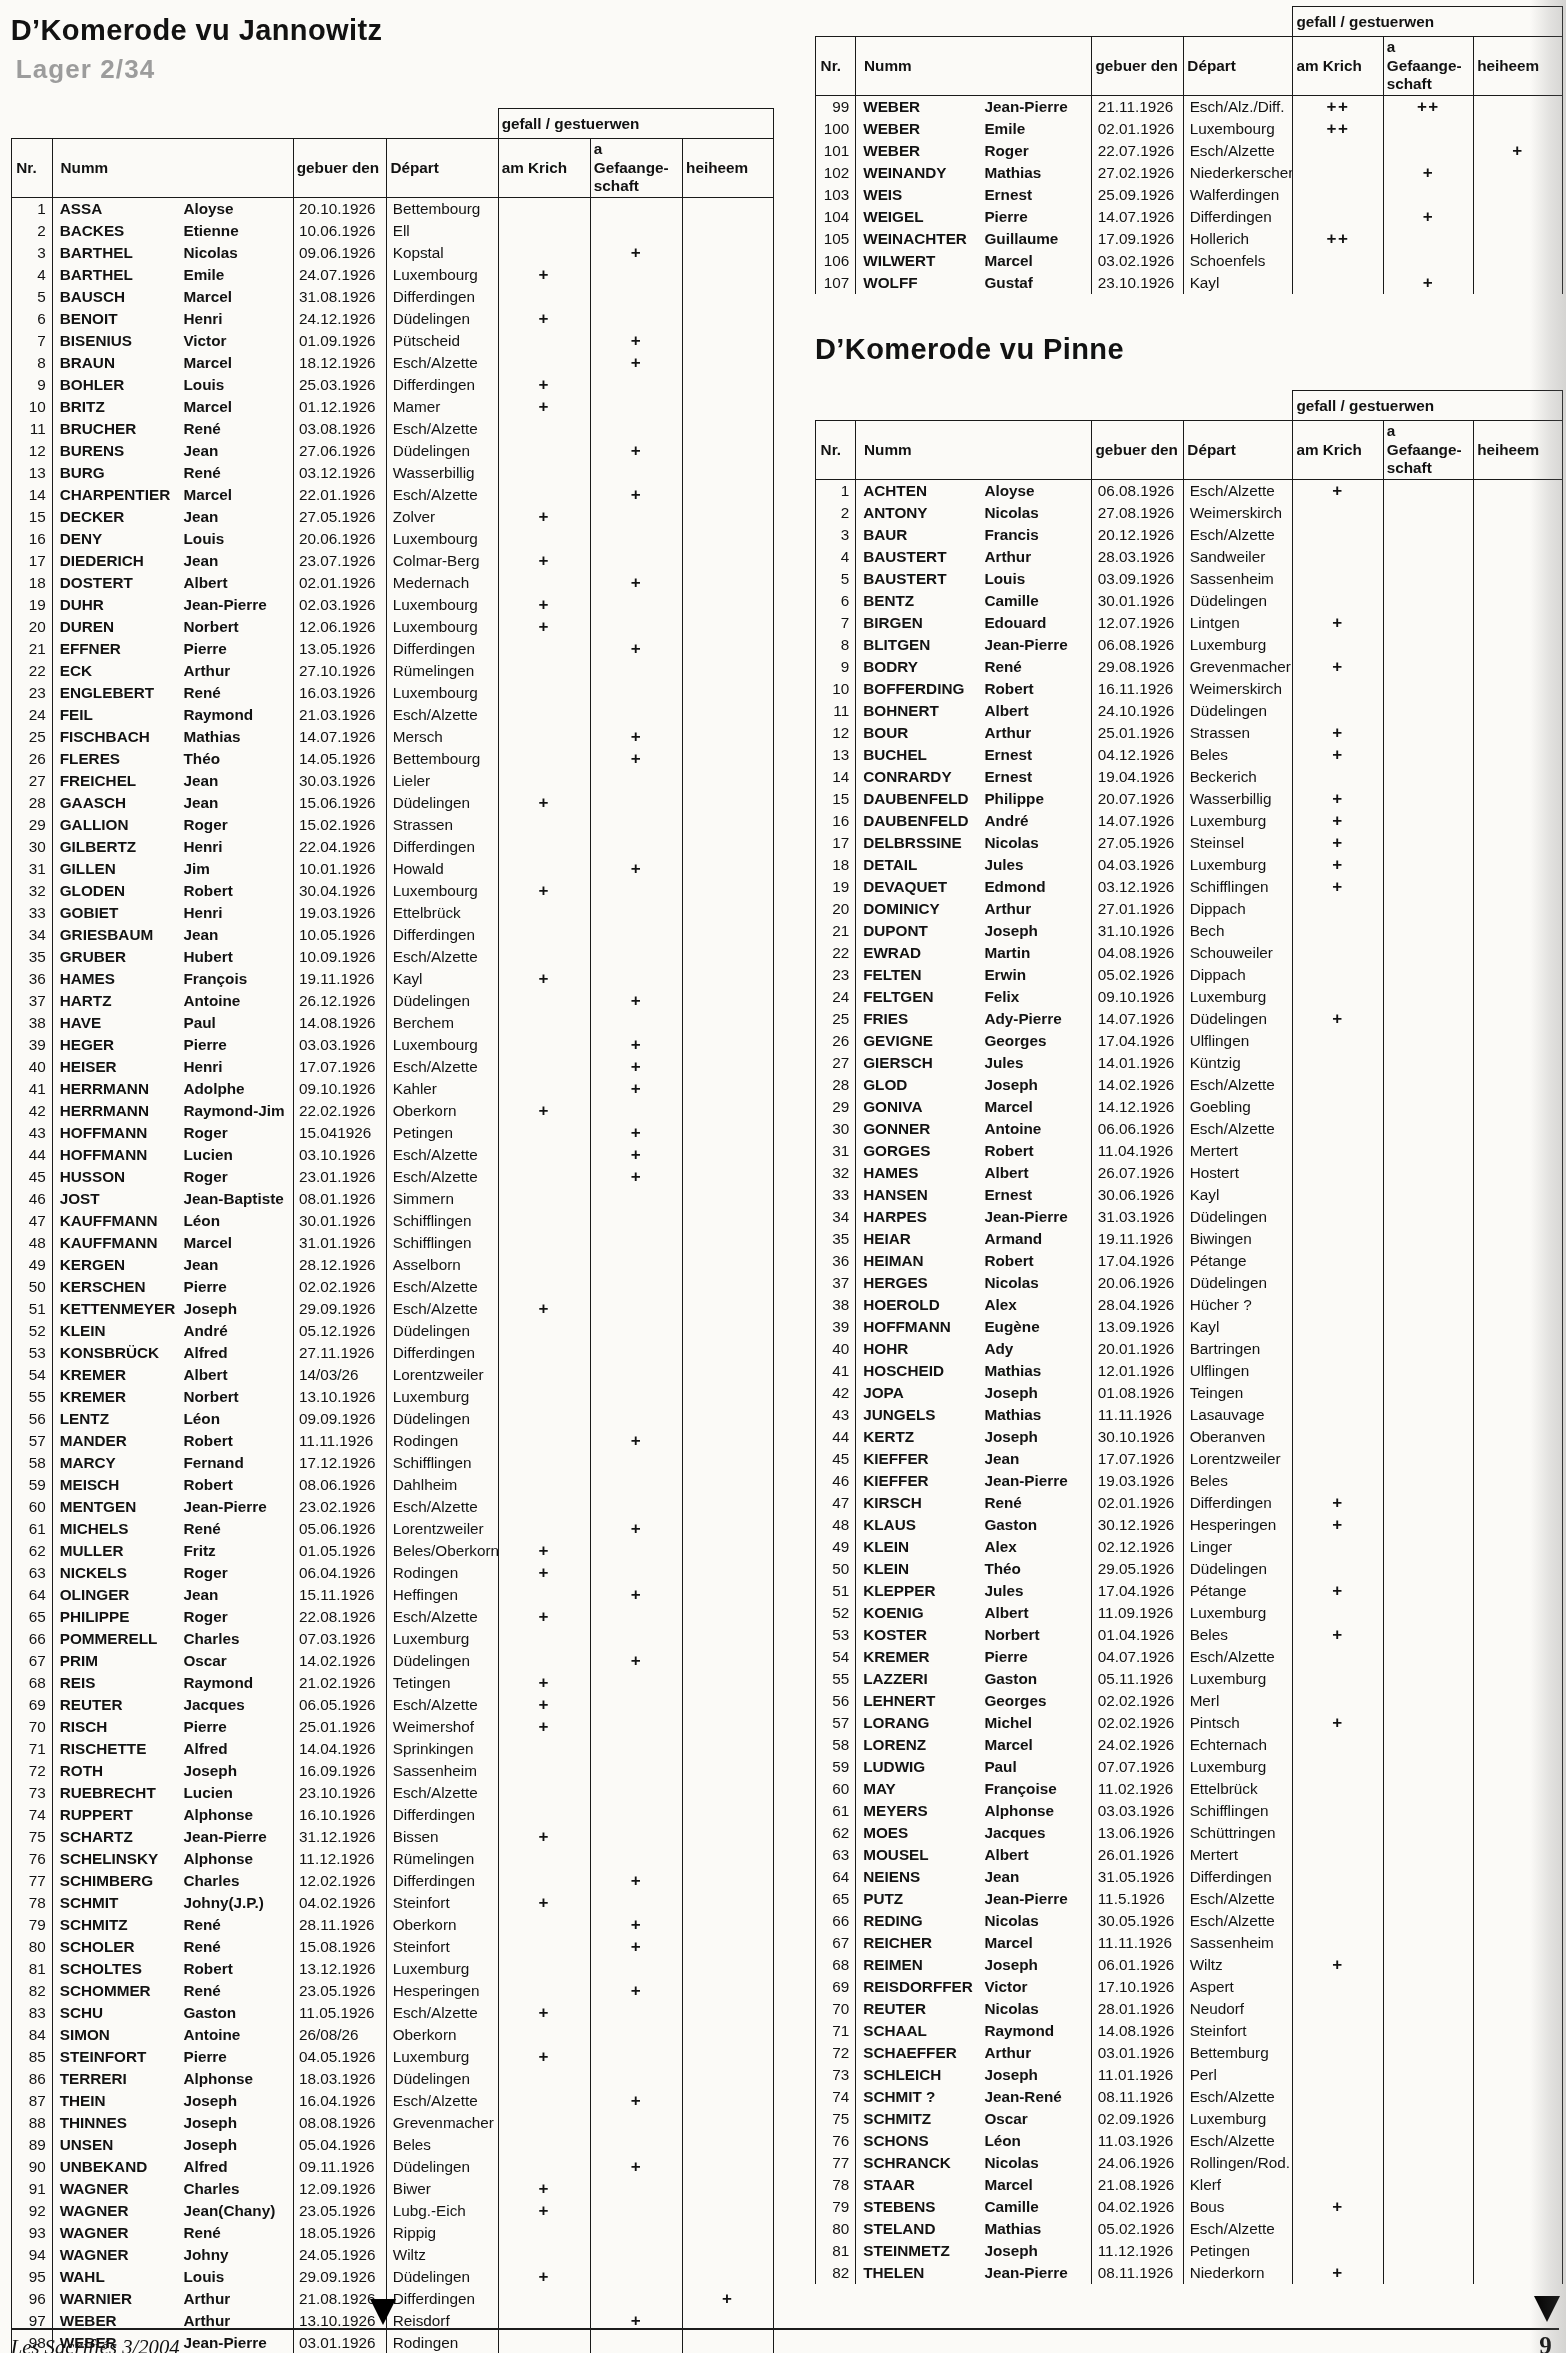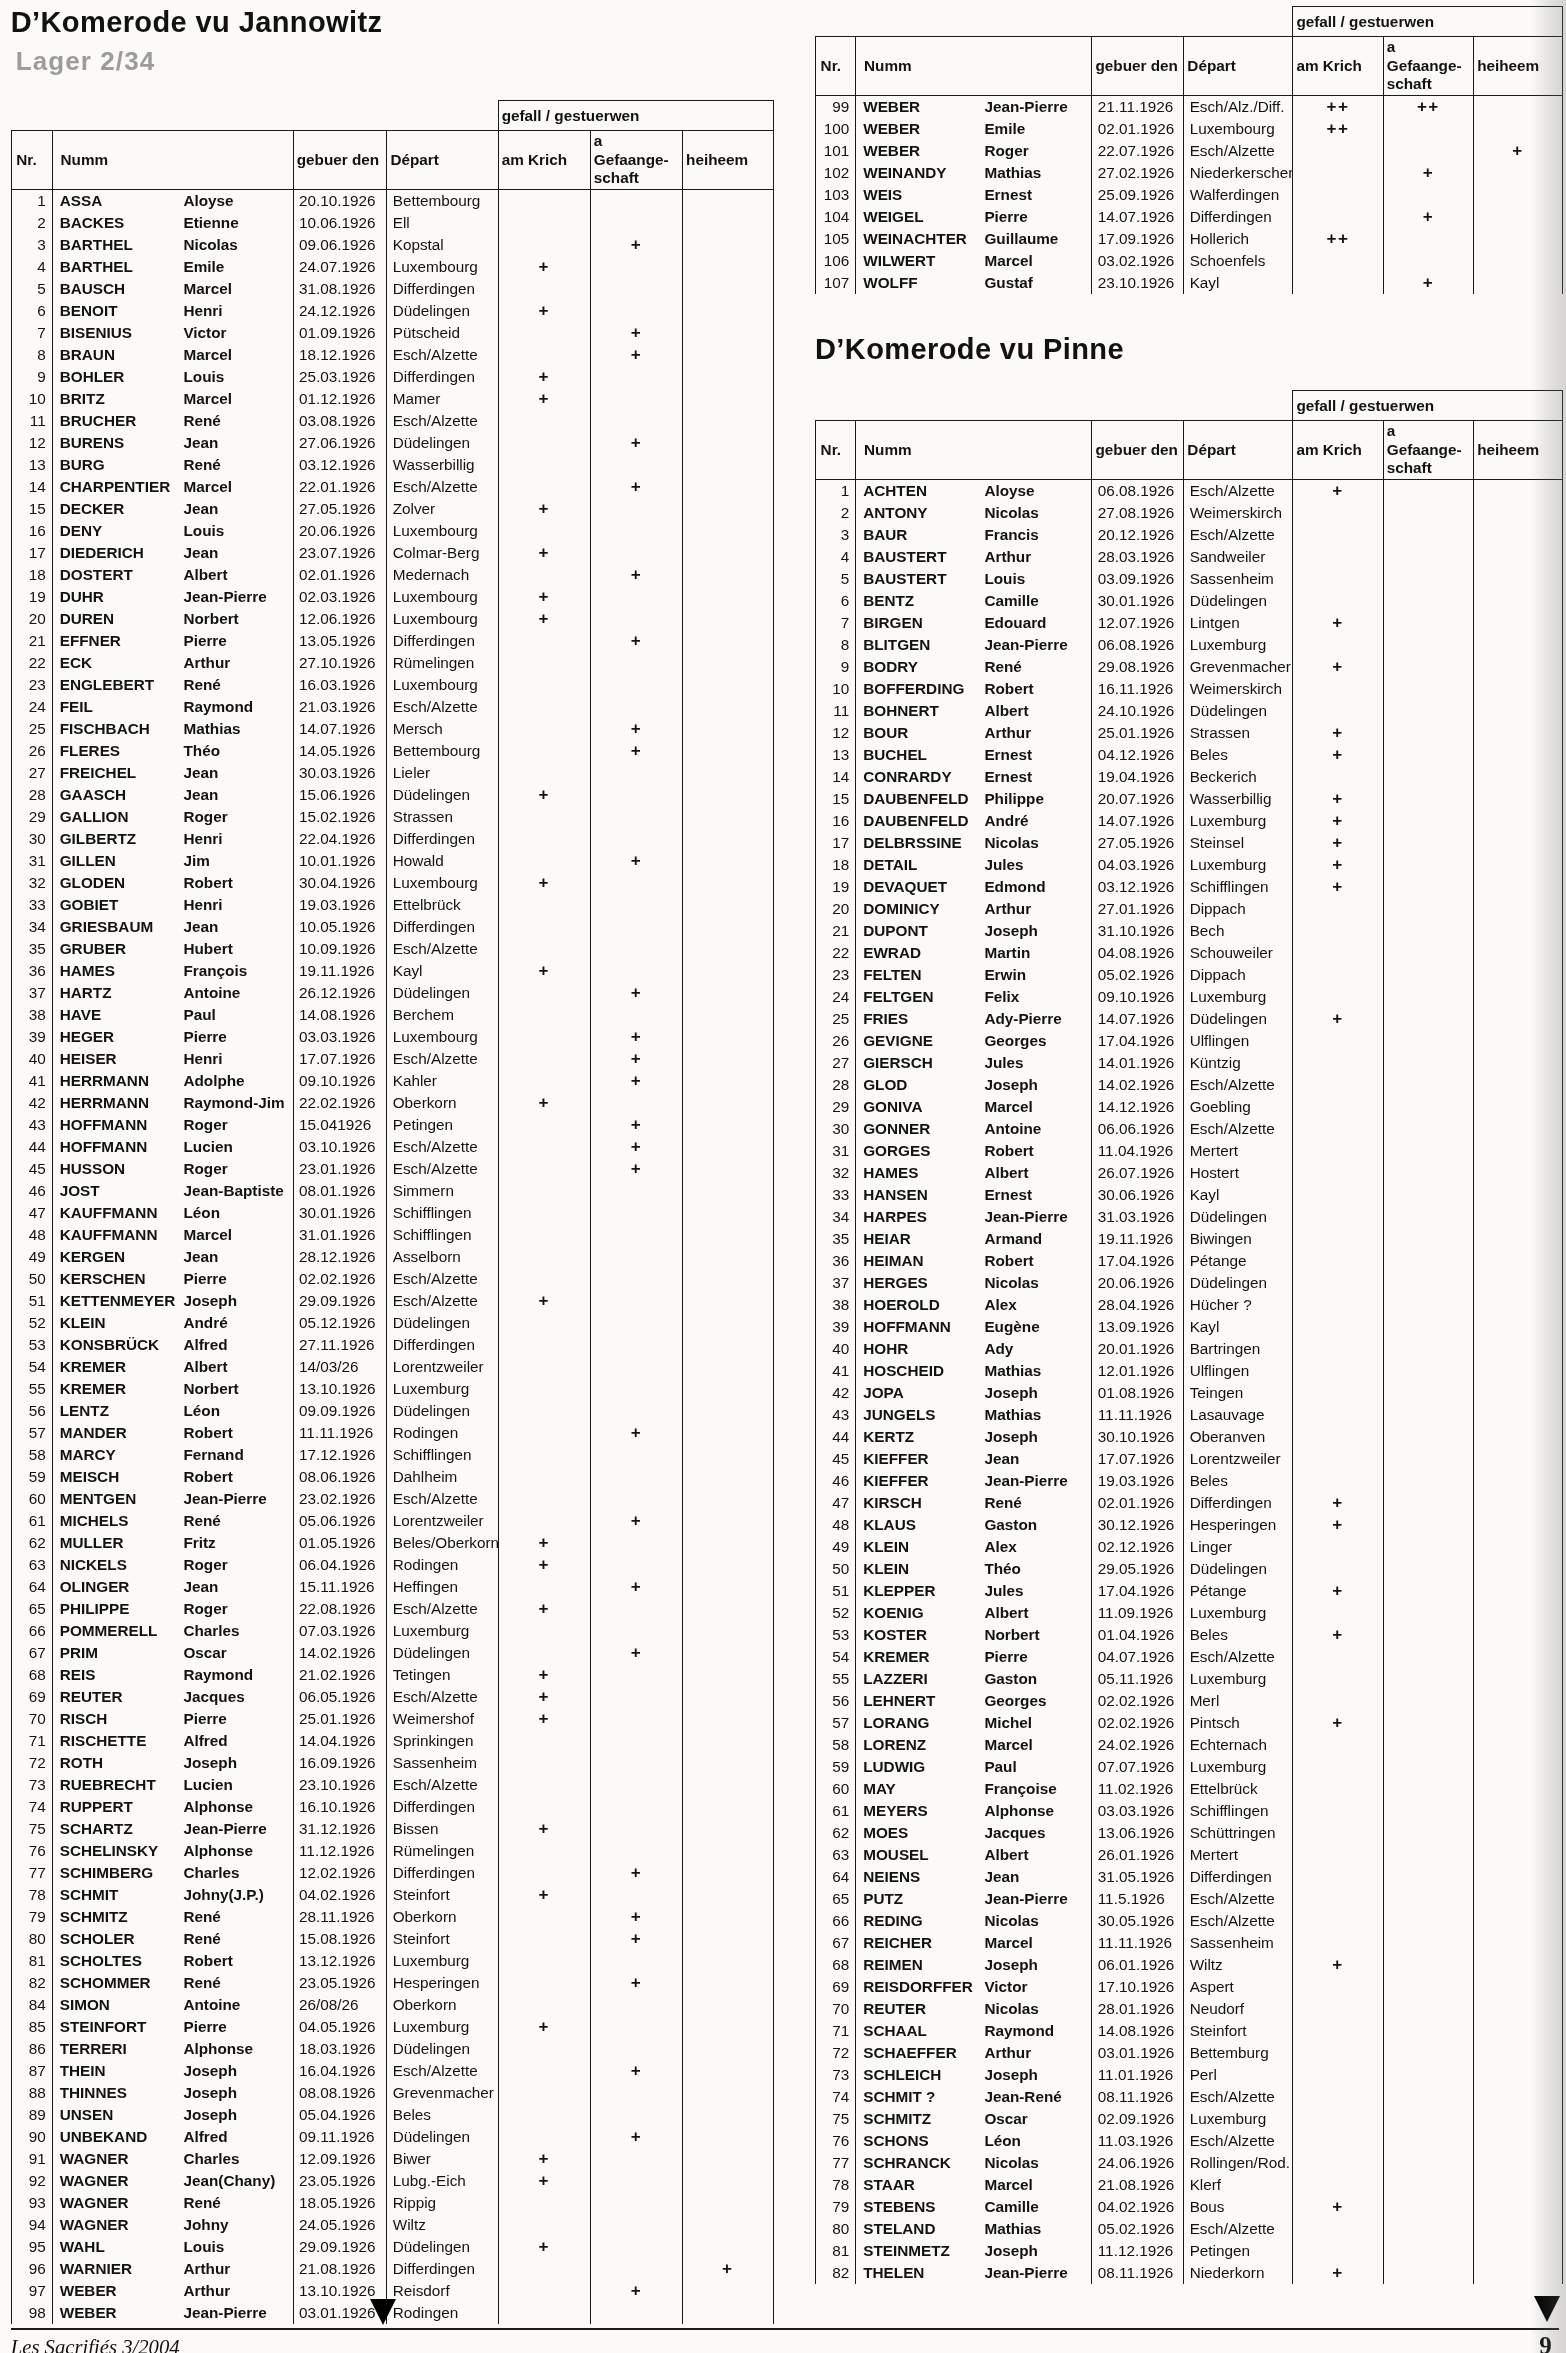--- a/index.html
+++ b/index.html
@@ -2,21 +2,21 @@
 <html style="font-size:12.3px"><head>
 <meta charset="utf-8">
 <style>
   html,body{margin:0;padding:0;}
   body{
     width:1567px;height:2354px;position:relative;overflow:hidden;
     background:#fbfaf7;color:#121212;
     font-family:"Liberation Sans",sans-serif;
     -webkit-font-smoothing:antialiased;
   }
-  .col-left{position:absolute;left:10.7px;top:5px;width:763px;}
+  .col-left{position:absolute;left:10.7px;top:13px;width:763px;}
   .col-right{position:absolute;left:815px;top:6.1px;width:748px;}
 
   .title{font-size:29px;font-weight:bold;letter-spacing:0.4px;margin:0;line-height:35px;}
   .subtitle{font-size:26px;font-weight:bold;color:#9c9c9c;margin:5px;line-height:32px;letter-spacing:1.1px;}
   .title-block{margin:0;}
   .title-block.second{margin-top:38px;}
 
   table.roster{border-collapse:collapse;width:100%;table-layout:fixed;background:transparent;}
   table.roster.mt{margin-top:23px;}
 
@@ -919,20 +919,30 @@
           <td class="c0">82</td>
           <td class="c1">SCHOMMER</td>
           <td class="c2">René</td>
           <td class="c3">23.05.1926</td>
           <td class="c4">Hesperingen</td>
           <td class="c5"></td>
           <td class="c6">+</td>
           <td class="c7"></td>
         </tr>
         <tr>
+          <td class="c0">83</td>
+          <td class="c1">SCHU</td>
+          <td class="c2">Gaston</td>
+          <td class="c3">11.05.1926</td>
+          <td class="c4">Esch/Alzette</td>
+          <td class="c5">+</td>
+          <td class="c6"></td>
+          <td class="c7"></td>
+        </tr>
+        <tr>
           <td class="c0">84</td>
           <td class="c1">SIMON</td>
           <td class="c2">Antoine</td>
           <td class="c3">26/08/26</td>
           <td class="c4">Oberkorn</td>
           <td class="c5"></td>
           <td class="c6"></td>
           <td class="c7"></td>
         </tr>
         <tr>

